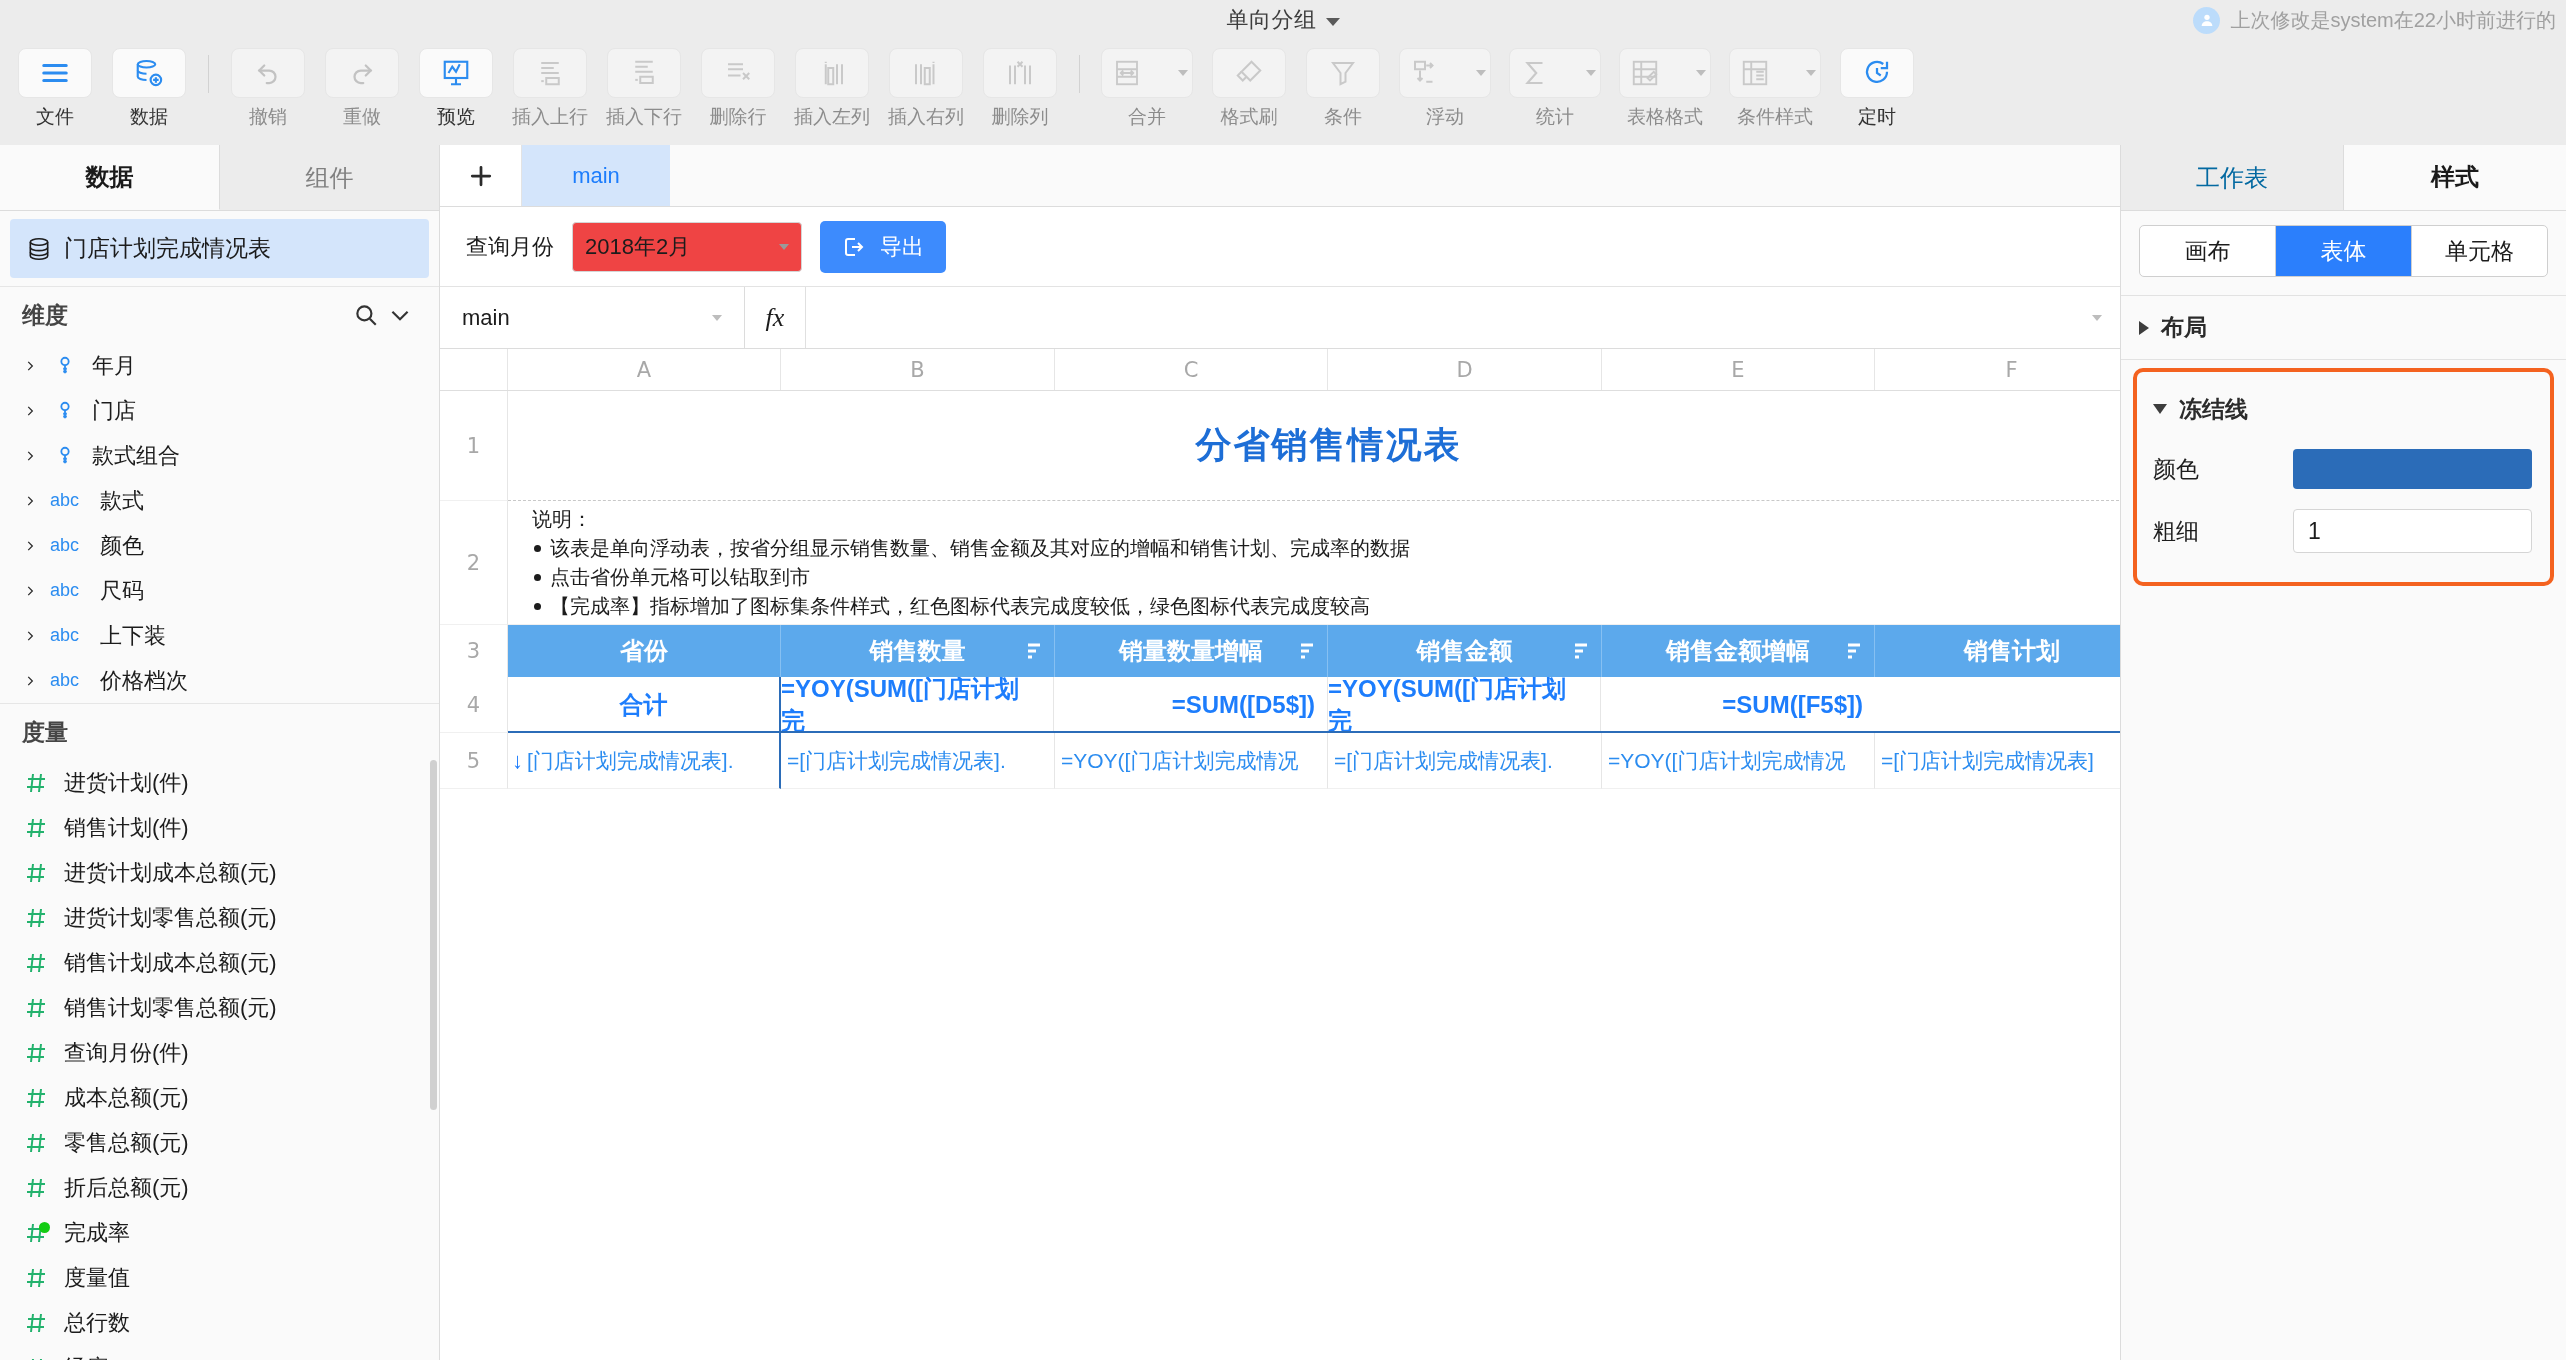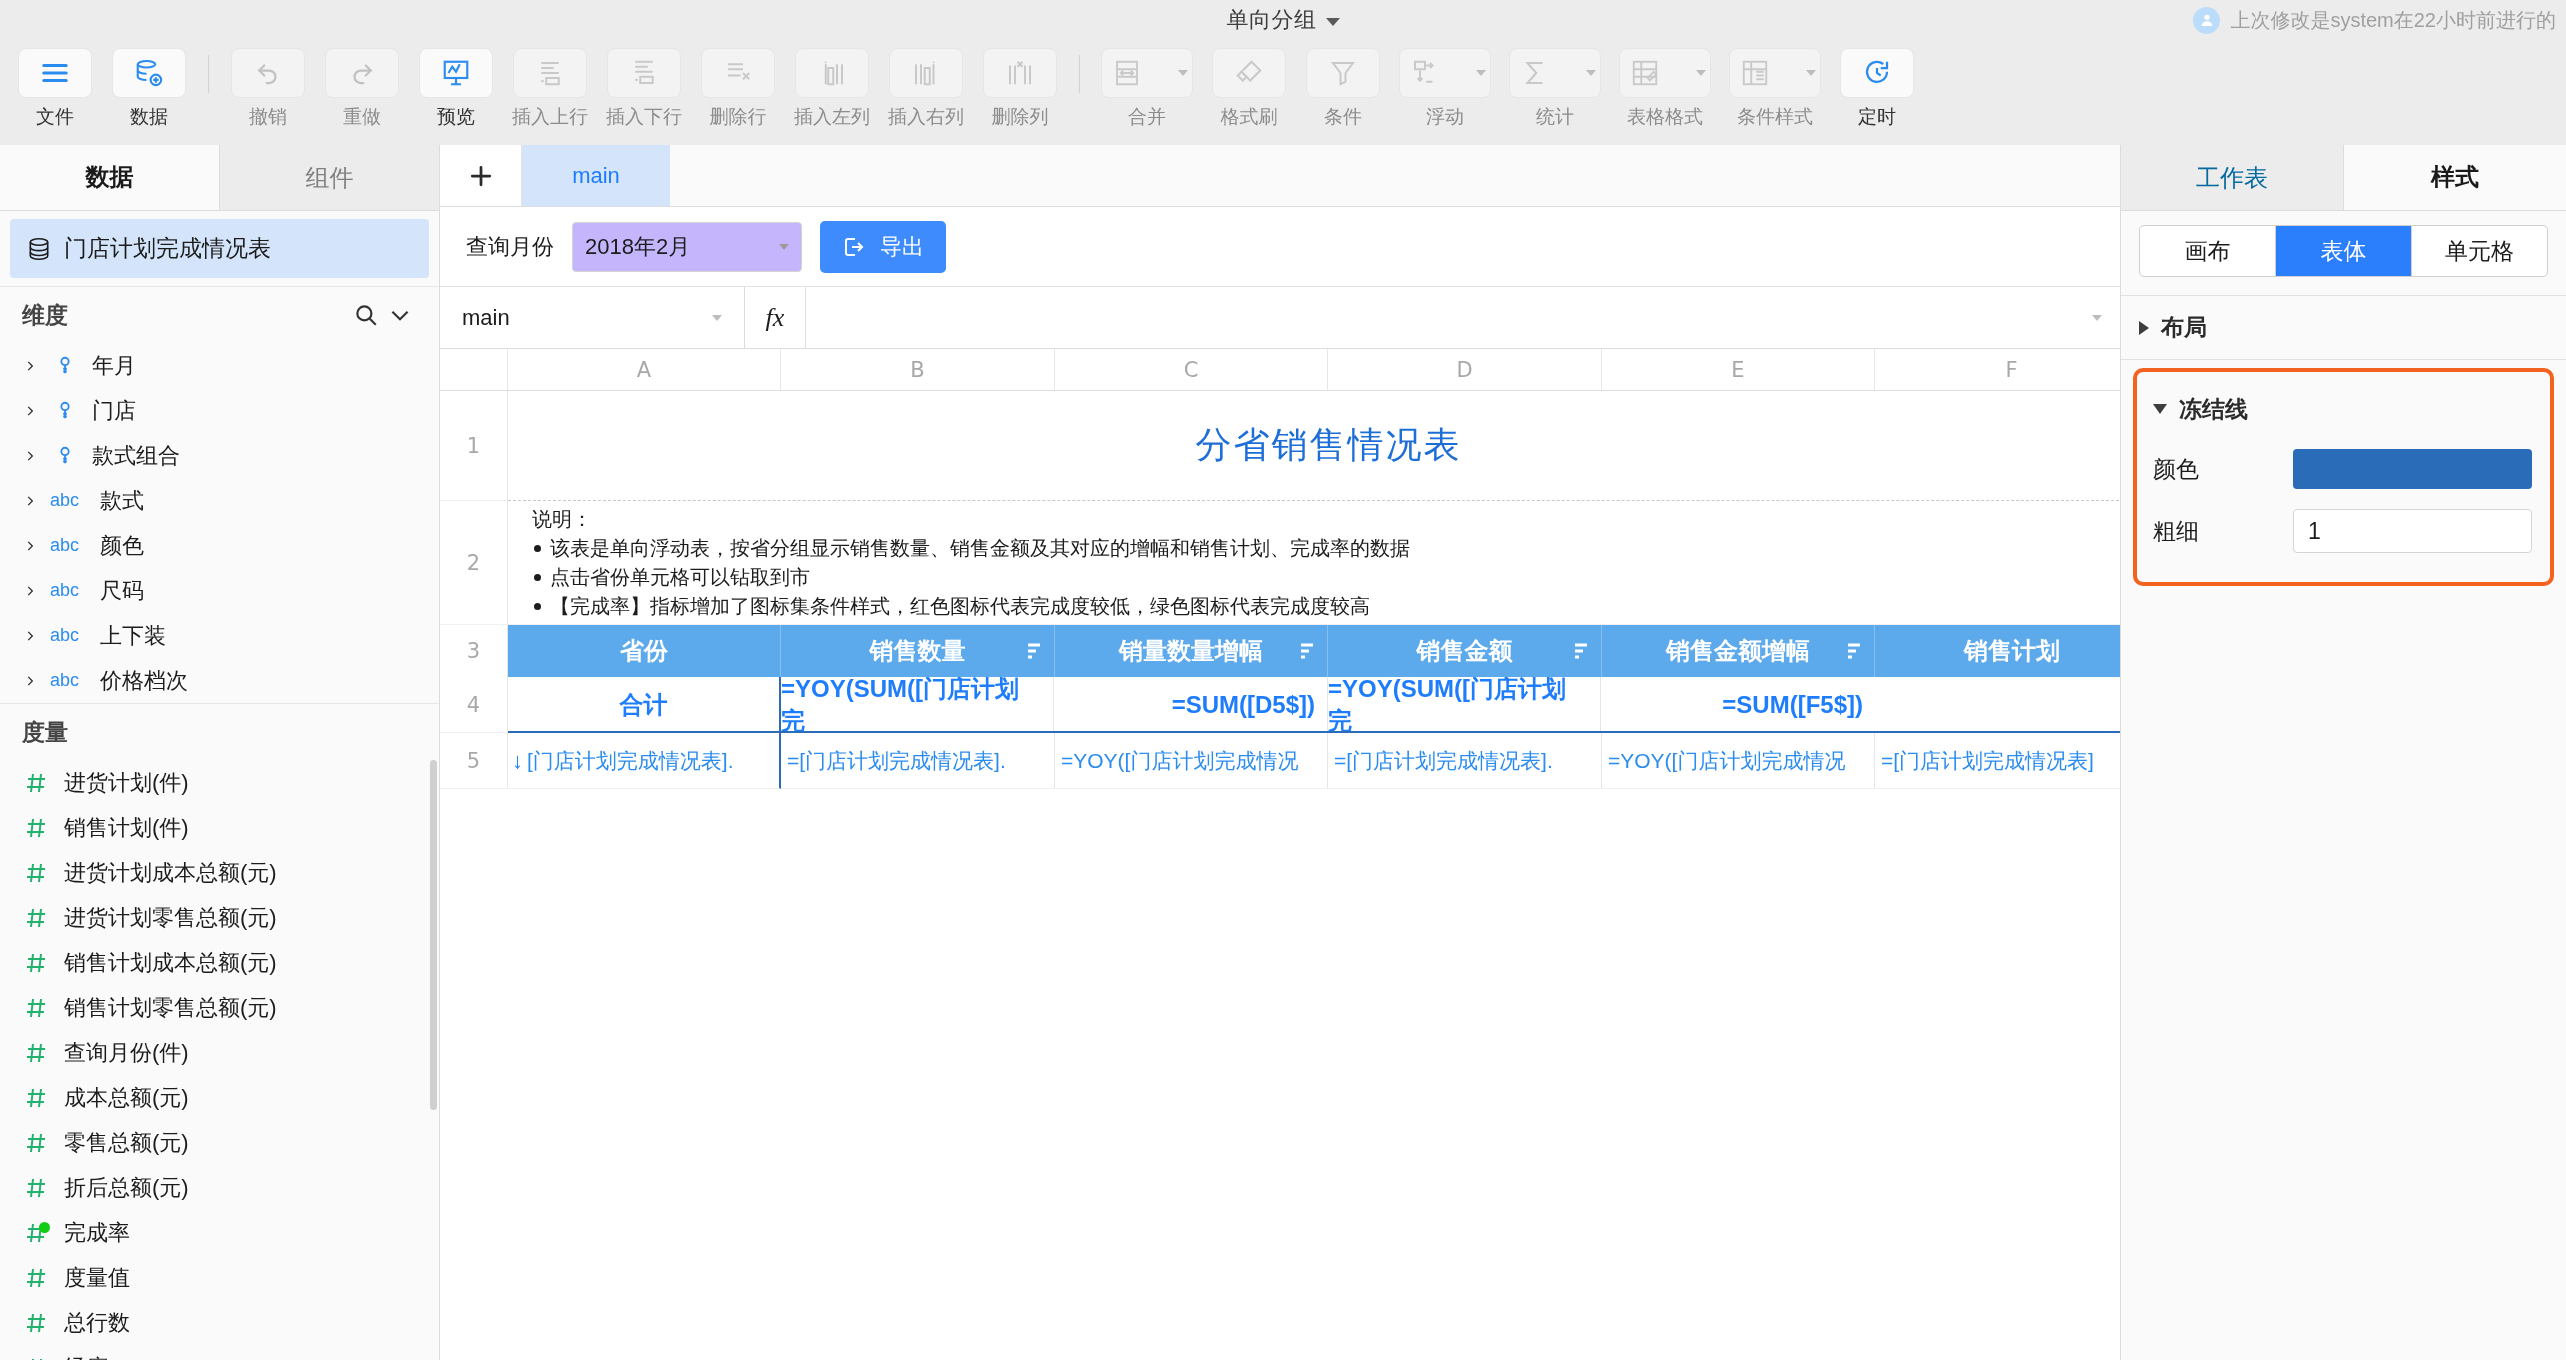--- a/index.html
+++ b/index.html
@@ -131,21 +131,21 @@
     min-width:148px; display:flex; align-items:center; justify-content:center;
     background:#d4e5fb; color:#1d7dfc; font-size:22px;
   }
   .query-bar {
     height:80px; flex:0 0 80px; display:flex; align-items:center; gap:18px;
     padding:0 26px; border-bottom:1px solid #e3e3e3; background:#fff;
   }
   .q-label { font-size:22px; color:#1c1c1c; }
   .q-select {
     width:230px; height:50px; border:1px solid #d5d5d5; border-radius:4px;
-    display:flex; align-items:center; padding:0 12px; background:#c4b5fd;
+    display:flex; align-items:center; padding:0 12px; background:#ef4444;
     font-size:22px; color:#1c1c1c; justify-content:space-between;
   }
   .q-select .mini-caret { border-top-color:#9a9a9a; }
   .export-btn {
     height:52px; background:#3d8bfd; border-radius:5px; color:#fff; font-size:22px;
     display:flex; align-items:center; gap:14px; padding:0 22px;
   }
   .export-btn svg { width:24px;height:24px;stroke:#fff;fill:none;stroke-width:2; }
   .formula-bar {
     height:62px; flex:0 0 62px; display:flex; align-items:center;
@@ -177,21 +177,21 @@
     width:68px; flex:0 0 68px; display:flex; align-items:center; justify-content:center;
     font-size:21px; color:#a8a8a8; border-right:1px solid #e6e6e6;
     border-bottom:1px solid #f0f0f0; font-family:"DejaVu Sans", sans-serif;
   }
   .cell {
     border-right:1px solid #e6e6e6; border-bottom:1px solid #f0f0f0;
     display:flex; align-items:center; overflow:hidden; position:relative;
   }
 
   .title-cell {
-    justify-content:center; font-size:36px; font-weight:normal; color:#1d6ed6;
+    justify-content:center; font-size:36px; font-weight:bold; color:#1d6ed6;
     letter-spacing:2px;
   }
   .desc-cell { flex-direction:column; align-items:flex-start; justify-content:center; padding-left:24px; gap:2px; }
   .desc-line { font-size:20px; color:#1c1c1c; white-space:nowrap; }
   .desc-line.bullet { padding-left:18px; position:relative; }
   .desc-line.bullet:before {
     content:""; position:absolute; left:2px; top:10px; width:7px; height:7px;
     border-radius:50%; background:#1c1c1c;
   }
   .hdr-cell {

